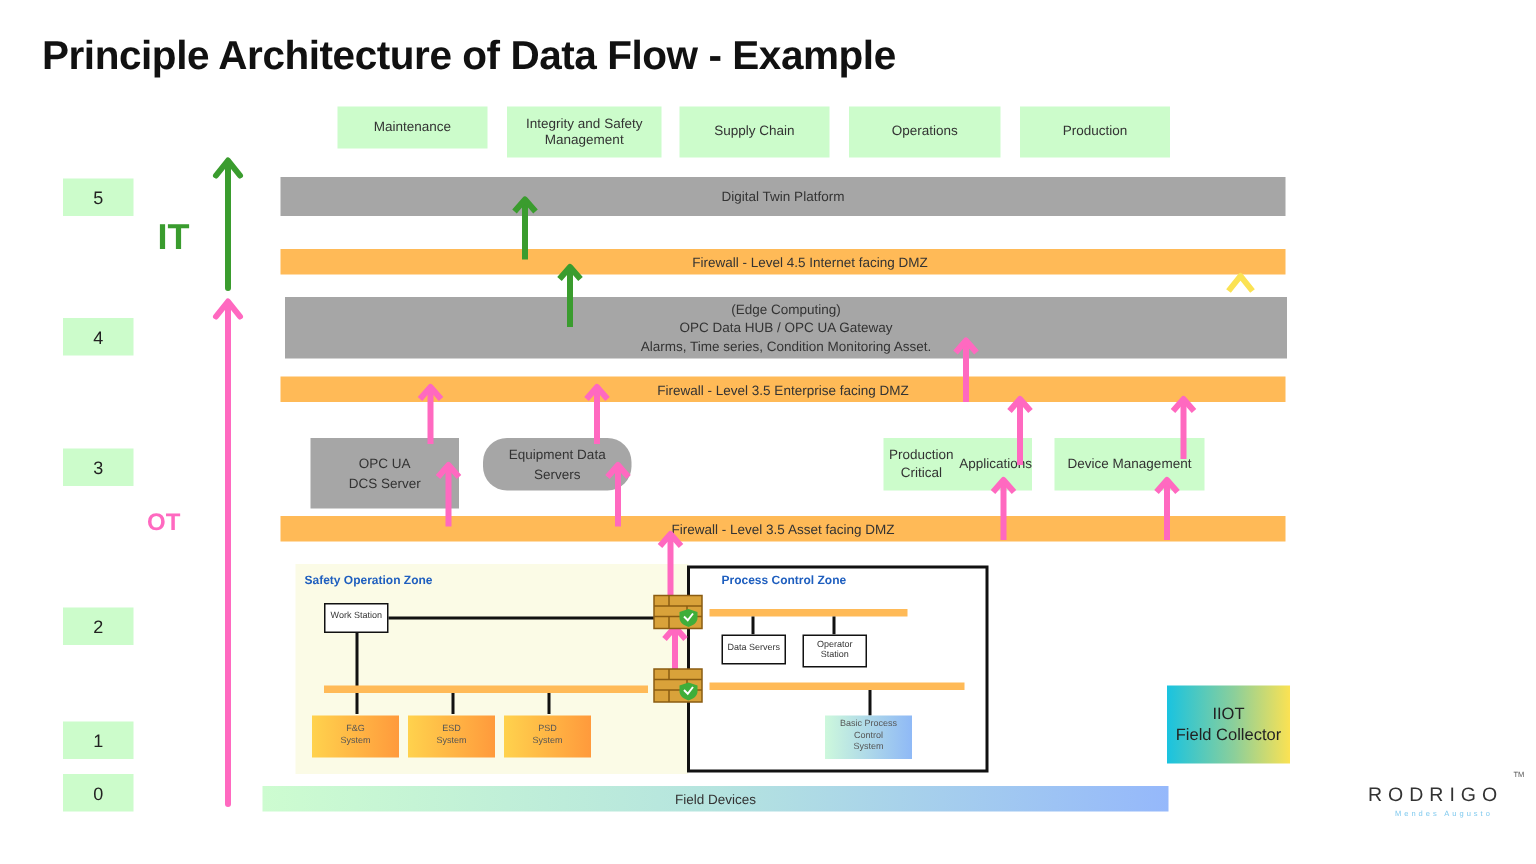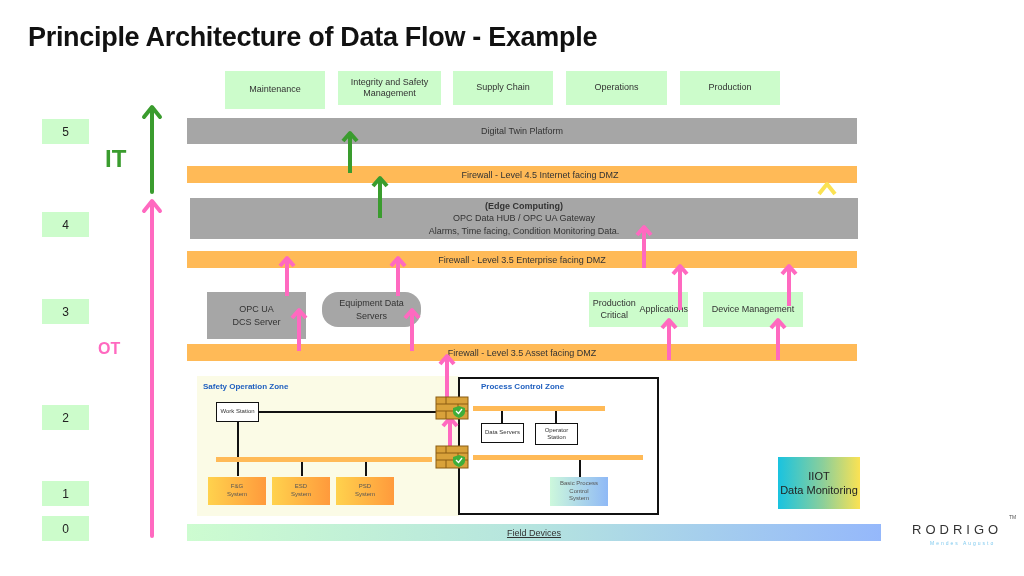--- a/index.html
+++ b/index.html
@@ -24,44 +24,44 @@
   .iiot{background:linear-gradient(90deg,#19c3e0,#8ccf9a 55%,#fbe253);font-size:11px;color:#222;display:flex;align-items:center;justify-content:center;text-align:center;line-height:1.3;}
   .brand{left:912px;top:522px;font-size:13px;letter-spacing:4px;color:#333;}
   .brand-sub{left:930px;top:540px;font-size:5px;letter-spacing:2px;color:#7fc9ee;}
   .tm{left:1009px;top:514px;font-size:5px;color:#555;}
 </style>
 </head>
 <body>
 
 <div class="abs title">Principle Architecture of Data Flow - Example</div>
 
-<div class="abs bizbox" style="left:225px;top:71px;width:100px;height:38px;">Maintenance</div>
+<div class="abs bizbox" style="left:225px;top:71px;width:100px;height:28px;">Maintenance</div>
 <div class="abs bizbox" style="left:338px;top:71px;width:103px;height:34px;">Integrity and Safety Management</div>
 <div class="abs bizbox" style="left:453px;top:71px;width:100px;height:34px;">Supply Chain</div>
 <div class="abs bizbox" style="left:566px;top:71px;width:101px;height:34px;">Operations</div>
 <div class="abs bizbox" style="left:680px;top:71px;width:100px;height:34px;">Production</div>
 
 <div class="abs lvl" style="top:119px;">5</div>
 <div class="abs lvl" style="top:212px;">4</div>
 <div class="abs lvl" style="top:299px;">3</div>
 <div class="abs lvl" style="top:405px;">2</div>
 <div class="abs lvl" style="top:481px;">1</div>
 <div class="abs lvl" style="top:516px;">0</div>
 
 <div class="abs label-it">IT</div>
 <div class="abs label-ot">OT</div>
 
 <div class="abs grey" style="left:187px;top:118px;width:670px;height:26px;">
     <span>Digital Twin Platform</span>
   </div>
 <div class="abs fw" style="left:187px;top:166px;width:670px;height:17px;padding-left:36px;">Firewall - Level 4.5 Internet facing DMZ</div>
 <div class="abs grey" style="left:190px;top:198px;width:668px;height:41px;">
-  <span style="font-weight:bold;">(Edge Computing)</span>
+  <span style="font-weight:normal;">(Edge Computing)</span>
   <span>OPC Data HUB / OPC UA Gateway</span>
-  <span>Alarms, Time facing, Condition Monitoring Data.</span>
+  <span>Alarms, Time series, Condition Monitoring Asset.</span>
 </div>
 <div class="abs fw" style="left:187px;top:251px;width:670px;height:17px;">Firewall - Level 3.5 Enterprise facing DMZ</div>
 
 <div class="abs grey" style="left:207px;top:292px;width:99px;height:47px;">
   <span>OPC UA</span>
   <span>DCS Server</span>
 </div>
 <div class="abs grey" style="left:322px;top:292px;width:99px;height:35px;border-radius:16px;">
   <span>Equipment Data</span>
   <span>Servers</span>
@@ -107,25 +107,25 @@
   <span>Station</span>
 </div>
 <div class="abs bus" style="left:473px;top:455px;width:170px;height:5px;"></div>
 <div class="abs vline" style="left:579px;top:460px;height:17px;"></div>
 <div class="abs" style="left:550px;top:477px;width:58px;height:29px;background:linear-gradient(90deg,#cdf8dc,#8fb9f6);font-size:6px;color:#555;display:flex;flex-direction:column;align-items:center;justify-content:center;text-align:center;line-height:1.25;">
   <span>Basic Process</span>
   <span>Control</span>
   <span>System</span>
 </div>
 
-<div class="abs field" style="left:187px;top:524px;width:694px;height:17px;text-decoration:underline;">Field Devices</div>
+<div class="abs field" style="left:175px;top:524px;width:604px;height:17px;">Field Devices</div>
 
 <div class="abs iiot" style="left:778px;top:457px;width:82px;height:52px;flex-direction:column;">
   <span>IIOT</span>
-  <span>Data Monitoring</span>
+  <span>Field Collector</span>
 </div>
 
 <div class="abs brand">RODRIGO</div>
 <div class="abs brand-sub">Mendes Augusto</div>
 <div class="abs tm">TM</div>
 
 <svg class="overlay" width="1024" height="576">
   <defs>
     <linearGradient id="iiotGrad" x1="0" y1="1" x2="0" y2="0">
       <stop offset="0" stop-color="#19c3e0"></stop>

